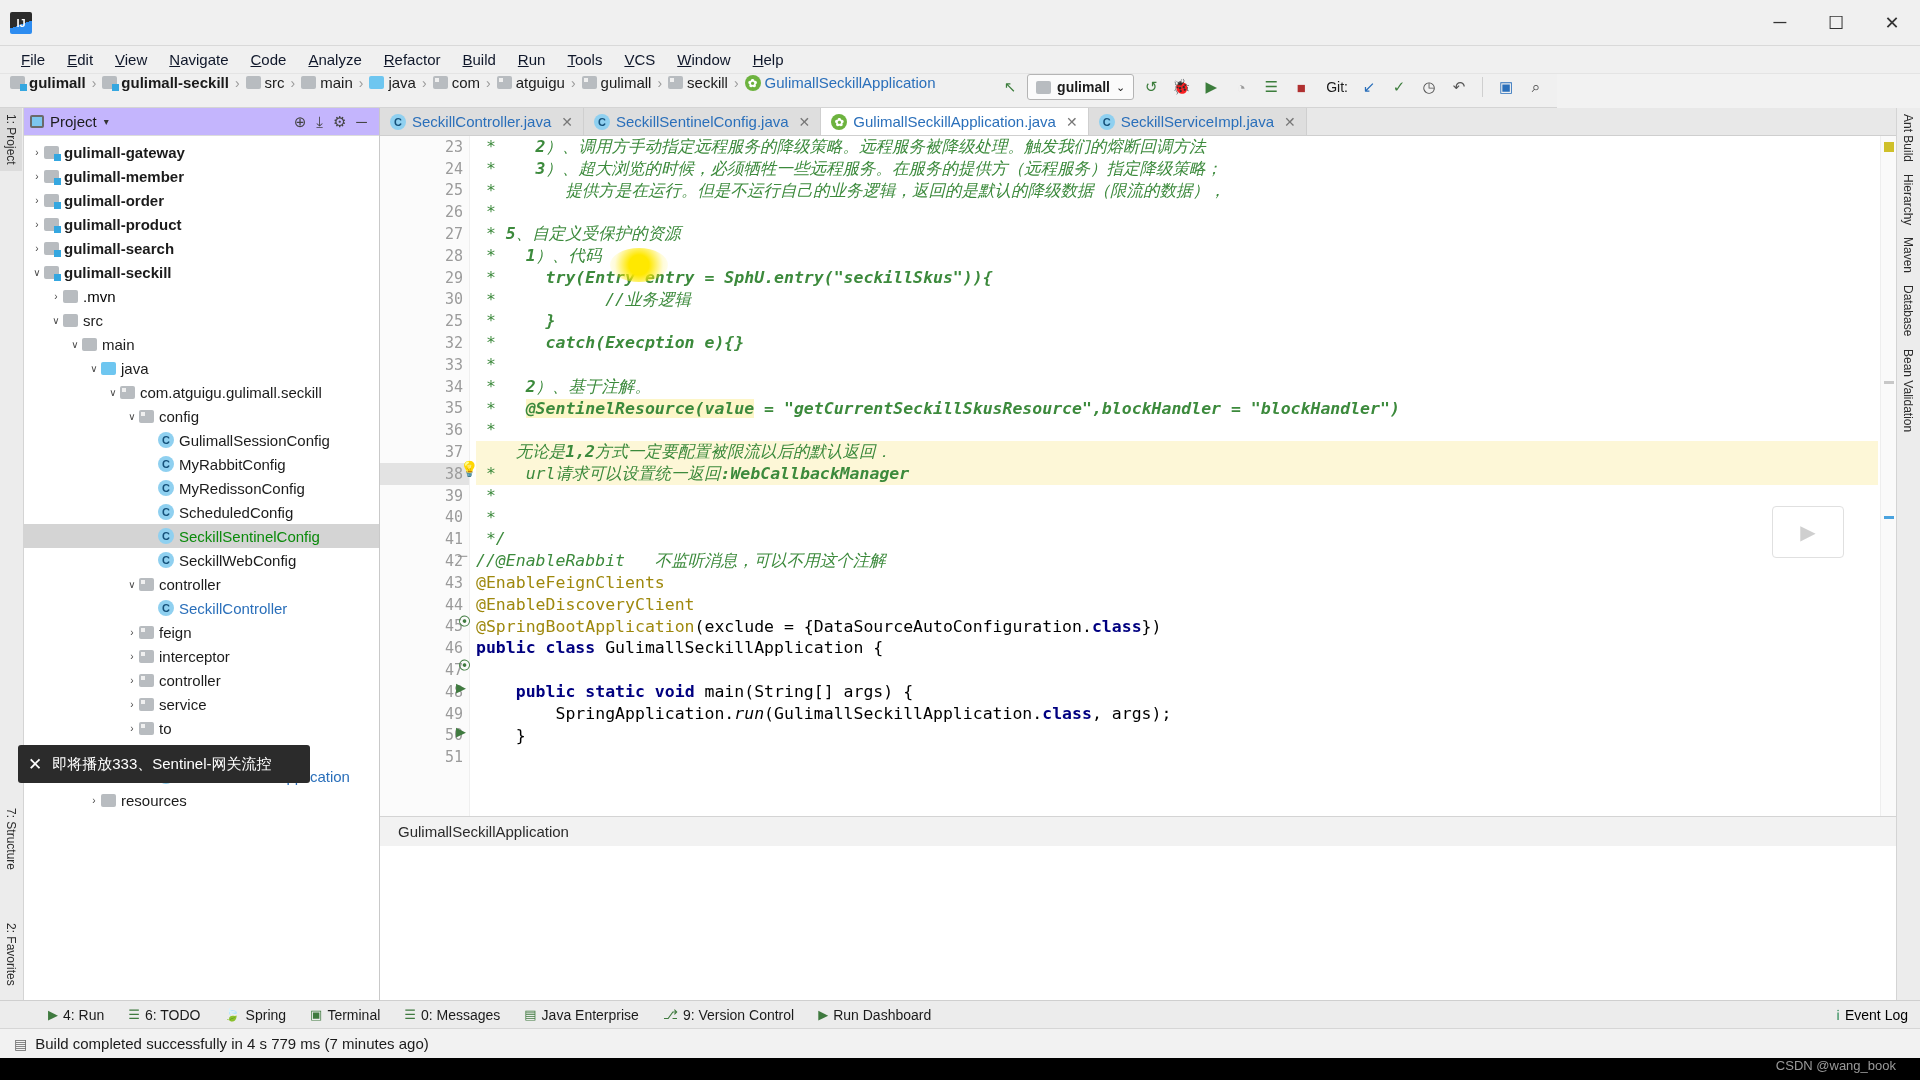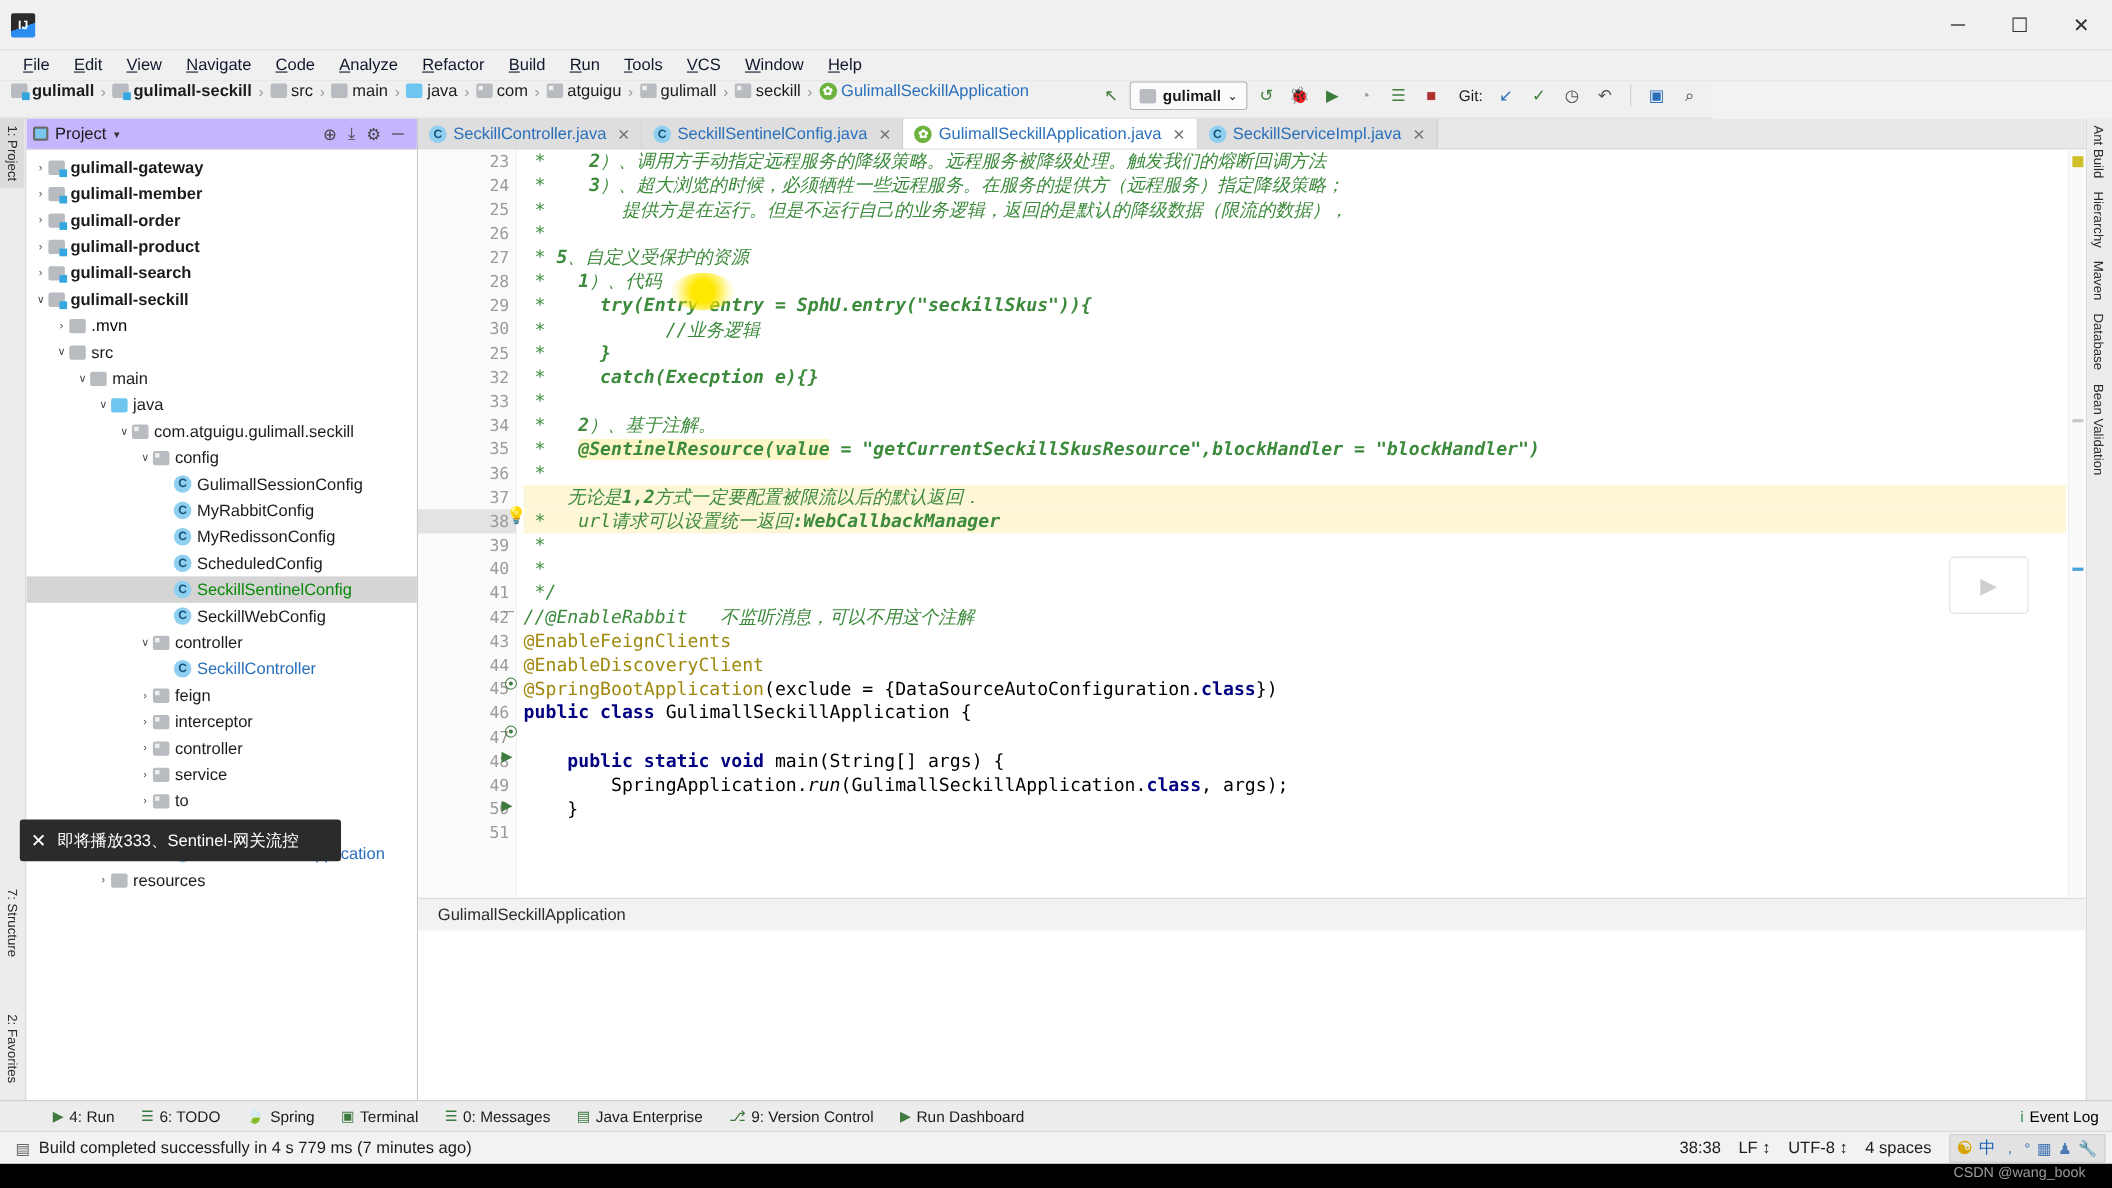--- a/index.html
+++ b/index.html
@@ -604,32 +604,17 @@
       <span style="color:#2e8b57;margin-right:5px;font-size:14px">ℹ</span>
       <span style="font-size:14px">Event Log</span>
     </div>
   </div>
 
   <div class="statusbar">
     <div class="sb-left">
       <span style="color:#666;font-size:14px">▤</span>
       <span>Build completed successfully in 4 s 779 ms (7 minutes ago)</span>
     </div>
-    <div class="sb-right">
-      <span class="it">38:38</span>
-      <span class="it"><span>LF</span> ↕</span>
-      <span class="it"><span>UTF-8</span> ↕</span>
-      <span class="it">4 spaces</span>
-      <span class="ime">
-        <span class="o">☯</span>
-        <span class="cn">中</span>
-        <span class="g">，</span>
-        <span class="g">°</span>
-        <span class="g">▦</span>
-        <span class="g">♟</span>
-        <span class="g">🔧</span>
-      </span>
-    </div>
   </div>
 
   <div class="blackstrip"></div>
   <div class="watermark">CSDN @wang_book</div>
 </div>
 
 </body></html>

